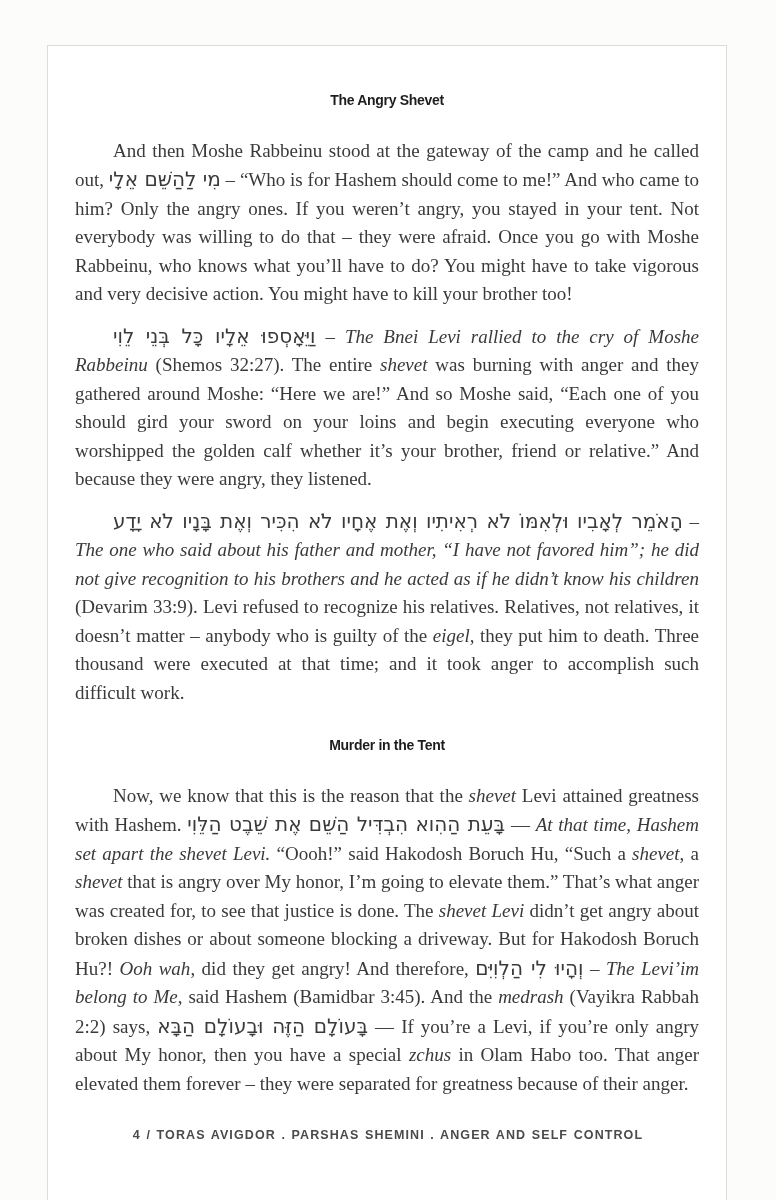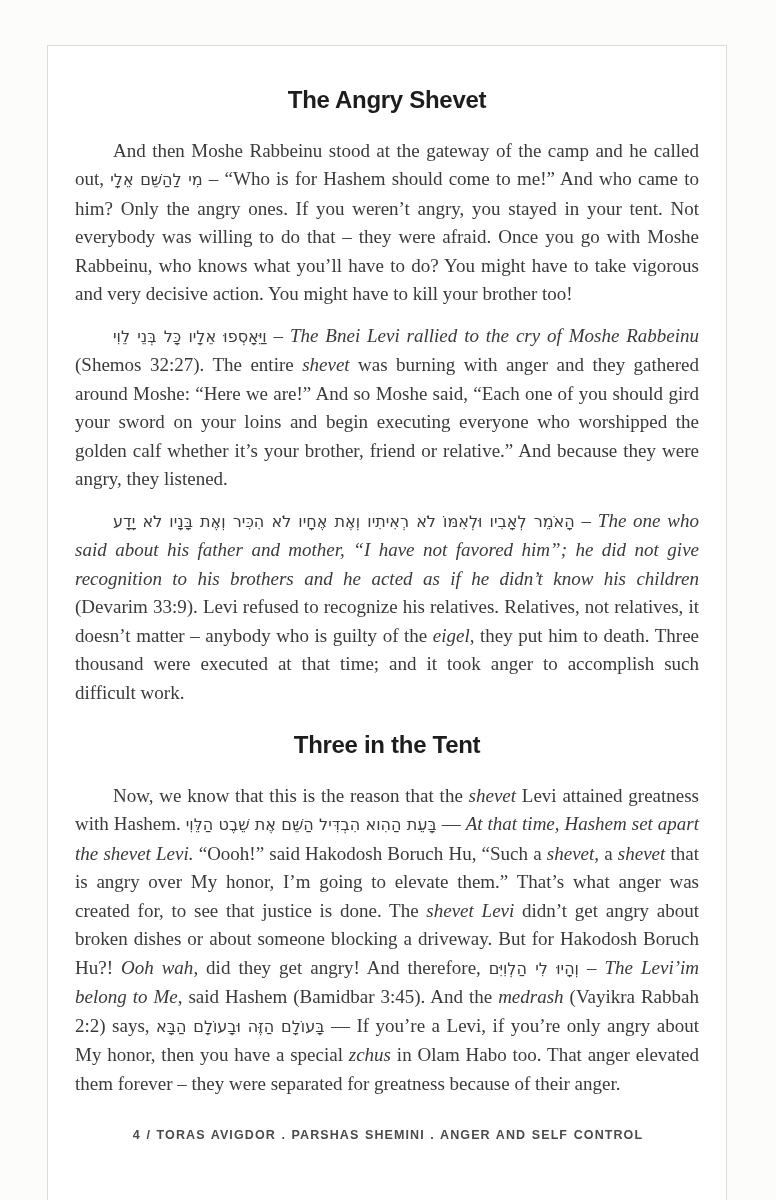--- a/index.html
+++ b/index.html
@@ -23,39 +23,39 @@
   .page-content {
     padding: 26px 27px 0 27px;
     font-family: "Liberation Serif", "DejaVu Serif", serif;
     font-size: 19px;
     line-height: 28.5px;
     color: var(--text, #3a3a3a);
   }
   .section-heading {
     font-family: "Liberation Sans", "DejaVu Sans", sans-serif;
     font-weight: bold;
-    font-size: 24px;
+    font-size: 14px;
     letter-spacing: -0.3px;
     color: var(--heading, #1d1d1d);
     text-align: center;
     margin: 14px 0 22px 0;
   }
   .section-heading.later {
     margin-top: 24px;
   }
   .body-paragraph {
     margin: 0 0 13px 0;
     text-align: justify;
     text-indent: 38px;
     hyphens: none;
   }
   .it { font-style: italic; }
   .heb {
     font-family: "DejaVu Sans", sans-serif;
-    font-size: 16px;
+    font-size: 20px;
     unicode-bidi: embed;
     direction: rtl;
   }
   .page-footer {
     position: absolute;
     left: 0;
     top: 1082px;
     width: 680px;
     text-align: center;
     font-family: "Liberation Sans", "DejaVu Sans", sans-serif;
@@ -68,17 +68,17 @@
 </style>
 </head>
 <body>
 
 <div class="page-frame">
   <div class="page-content">
       <h2 class="section-heading">The Angry Shevet</h2>
       <p class="body-paragraph"><span>And then Moshe Rabbeinu stood at the gateway of the camp and he called out, </span><span class="heb" dir="rtl">מִי לַהַשֵּׁם אֵלָי</span><span> – “Who is for Hashem should come to me!” And who came to him? Only the angry ones. If you weren’t angry, you stayed in your tent. Not everybody was willing to do that – they were afraid. Once you go with Moshe Rabbeinu, who knows what you’ll have to do? You might have to take vigorous and very decisive action. You might have to kill your brother too!</span></p>
       <p class="body-paragraph"><span class="heb" dir="rtl">וַיֵּאָסְפוּ אֵלָיו כָּל בְּנֵי לֵוִי</span><span> – </span><span class="it">The Bnei Levi rallied to the cry of Moshe Rabbeinu</span><span> (Shemos 32:27). The entire </span><span class="it">shevet</span><span> was burning with anger and they gathered around Moshe: “Here we are!” And so Moshe said, “Each one of you should gird your sword on your loins and begin executing everyone who worshipped the golden calf whether it’s your brother, friend or relative.” And because they were angry, they listened.</span></p>
       <p class="body-paragraph"><span class="heb" dir="rtl">הָאֹמֵר לְאָבִיו וּלְאִמּוֹ לֹא רְאִיתִיו וְאֶת אֶחָיו לֹא הִכִּיר וְאֶת בָּנָיו לֹא יָדָע</span><span> – </span><span class="it">The one who said about his father and mother, “I have not favored him”; he did not give recognition to his brothers and he acted as if he didn’t know his children</span><span> (Devarim 33:9). Levi refused to recognize his relatives. Relatives, not relatives, it doesn’t matter – anybody who is guilty of the </span><span class="it">eigel</span><span>, they put him to death. Three thousand were executed at that time; and it took anger to accomplish such difficult work.</span></p>
-      <h2 class="section-heading later">Three in the Tent</h2>
+      <h2 class="section-heading later">Murder in the Tent</h2>
       <p class="body-paragraph"><span>Now, we know that this is the reason that the </span><span class="it">shevet</span><span> Levi attained greatness with Hashem. </span><span class="heb" dir="rtl">בָּעֵת הַהִוא הִבְדִּיל הַשֵּׁם אֶת שֵׁבֶט הַלֵּוִי</span><span> — </span><span class="it">At that time, Hashem set apart the shevet Levi.</span><span> “Oooh!” said Hakodosh Boruch Hu, “Such a </span><span class="it">shevet</span><span>, a </span><span class="it">shevet</span><span> that is angry over My honor, I’m going to elevate them.” That’s what anger was created for, to see that justice is done. The </span><span class="it">shevet Levi</span><span> didn’t get angry about broken dishes or about someone blocking a driveway. But for Hakodosh Boruch Hu?! </span><span class="it">Ooh wah</span><span>, did they get angry! And therefore, </span><span class="heb" dir="rtl">וְהָיוּ לִי הַלְוִיִּם</span><span> – </span><span class="it">The Levi’im belong to Me</span><span>, said Hashem (Bamidbar 3:45). And the </span><span class="it">medrash</span><span> (Vayikra Rabbah 2:2) says, </span><span class="heb" dir="rtl">בָּעוֹלָם הַזֶּה וּבָעוֹלָם הַבָּא</span><span> — If you’re a Levi, if you’re only angry about My honor, then you have a special </span><span class="it">zchus</span><span> in Olam Habo too. That anger elevated them forever – they were separated for greatness because of their anger.</span></p>
     </div>
   <div class="page-footer">4 / TORAS AVIGDOR . PARSHAS SHEMINI . ANGER AND SELF CONTROL</div>
 </div>
 
 </body></html>

